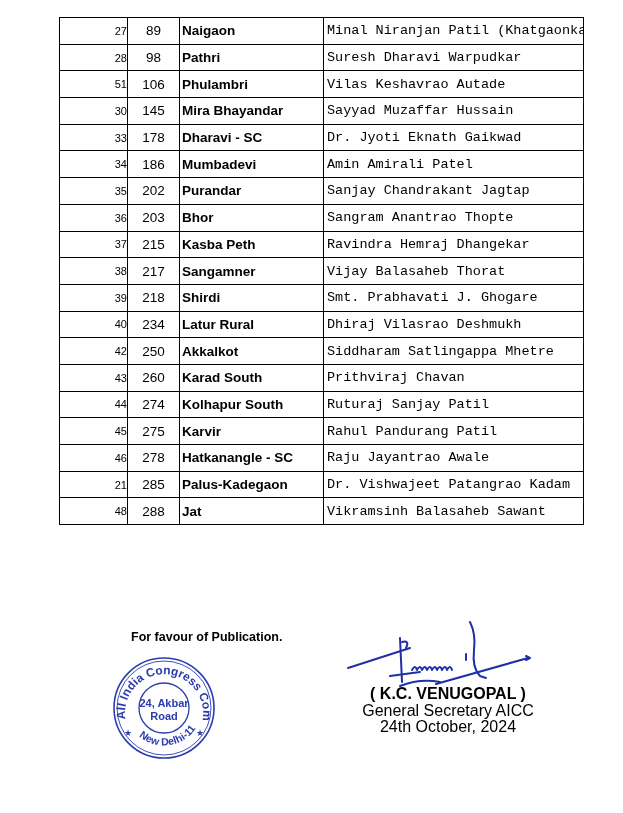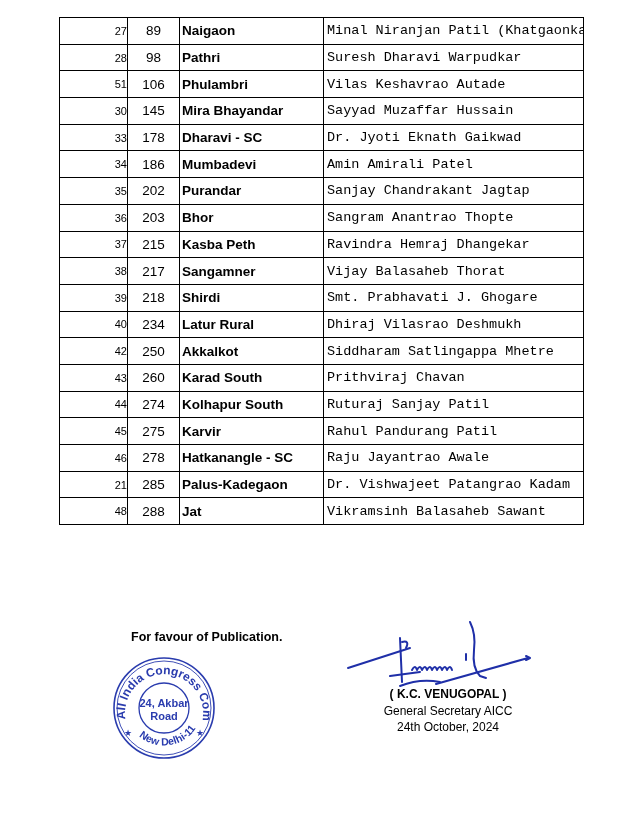--- a/index.html
+++ b/index.html
@@ -74,21 +74,21 @@
       top: 620px;
       width: 200px;
       height: 72px;
     }
     .signatory {
       position: absolute;
       left: 348px;
       top: 686px;
       width: 200px;
       text-align: center;
-      font-size: 12px;
+      font-size: 16px;
       line-height: 16.5px;
     }
     .signatory .sig-name {
       font-weight: bold;
     }
   </style>
 </head>
 <body>
 
 <table class="candidate-table">

